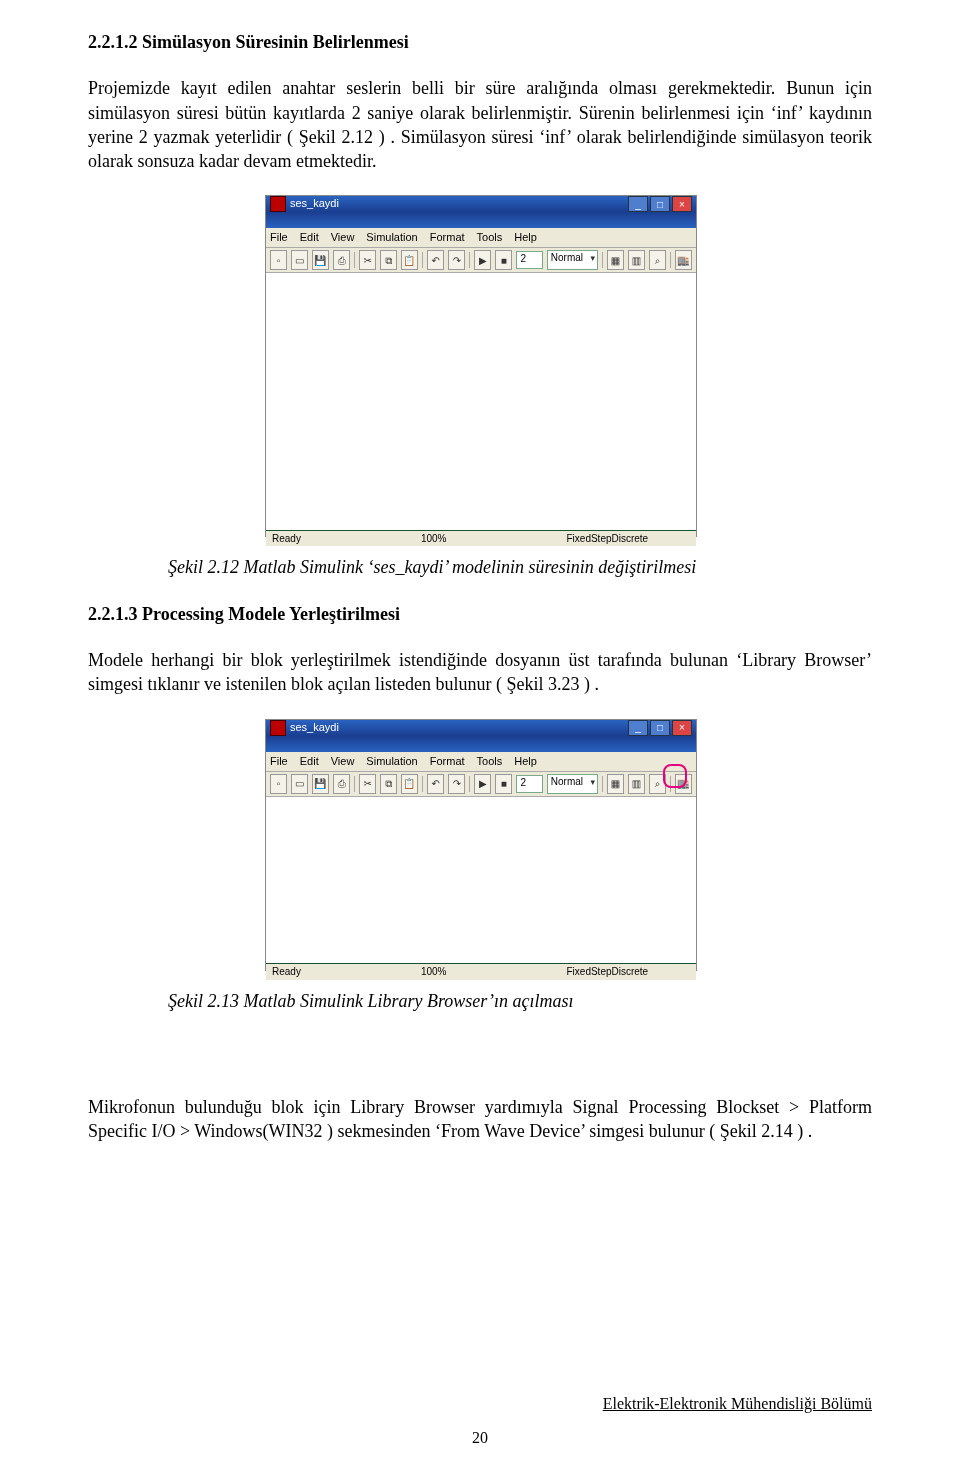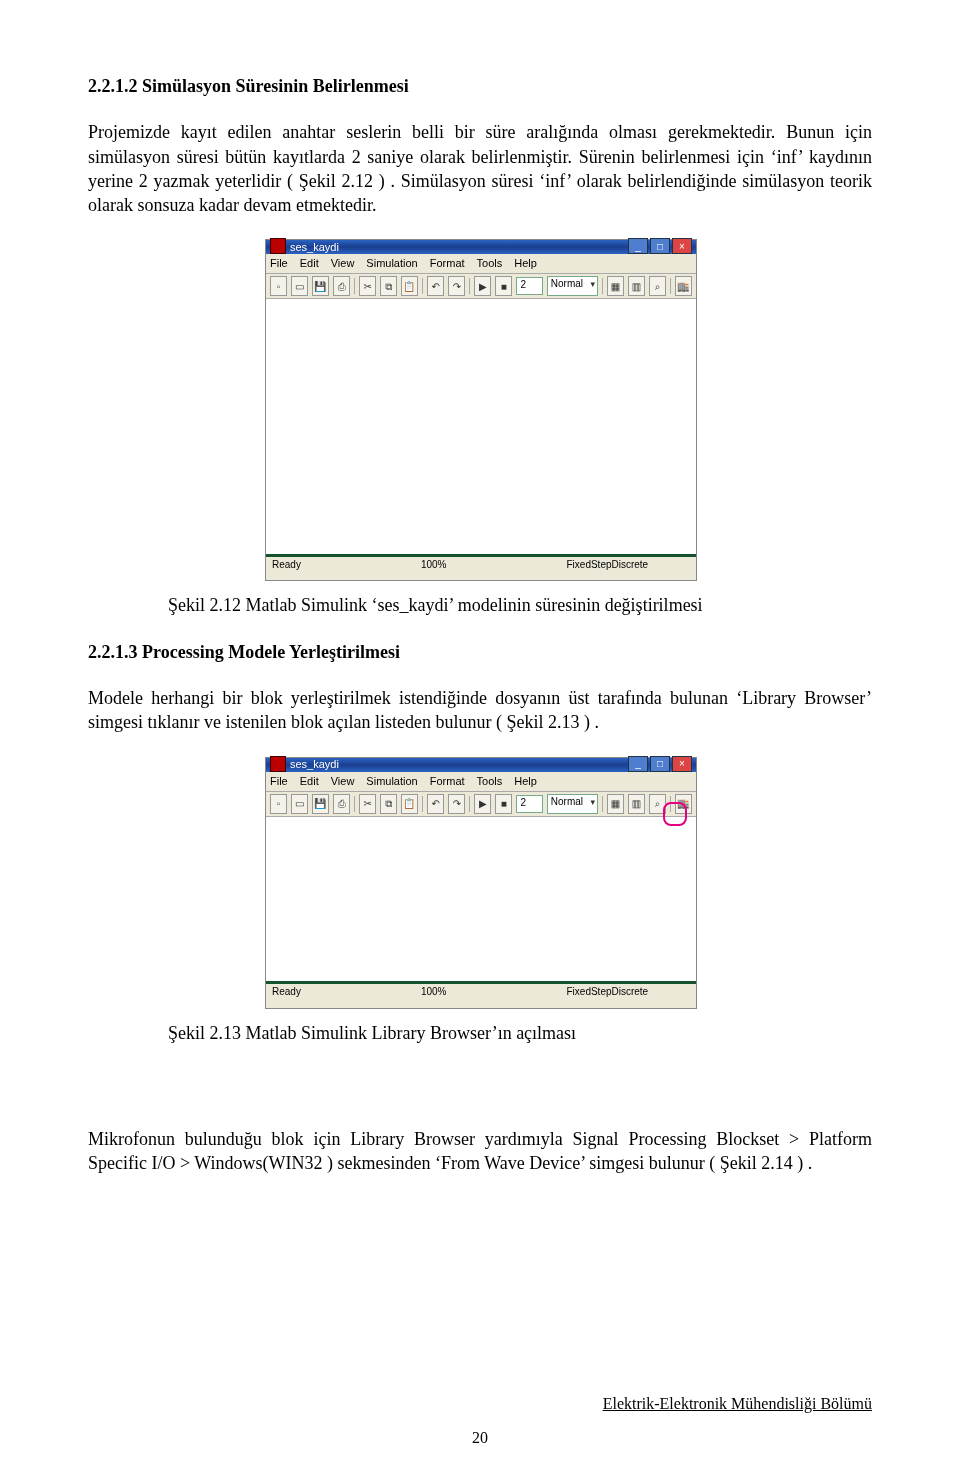--- a/index.html
+++ b/index.html
@@ -5,40 +5,40 @@
   body{
     margin:0;
     font-family:"Times New Roman",Times,serif;
     background:#ffffff;
     color:#000000;
     width:960px;
     font-size:18px;
     line-height:1.35;
   }
   .page{
-    padding:74px 88px 40px 88px;
+    padding:30px 88px 40px 88px;
     box-sizing:border-box;
     min-height:1471px;
     position:relative;
   }
   .sec-title{font-weight:bold;margin-bottom:22px;}
   .para{text-align:justify;margin-bottom:22px;}
-  .caption{text-align:left;margin:12px 0 22px 80px;}
+  .caption{text-align:left;margin:18px 0 22px 80px;font-style:italic;}
   .screenshot{
     display:block;
     margin:0 auto;
     border:1px solid #888;
     background:#ece9d8;
   }
   .screenshot.shot1{width:430px;height:340px;}
   .screenshot.shot2{width:430px;height:250px;}
   .titlebar{
-    height:14px;
+    height:32px;
     background:linear-gradient(#2a63c1,#1a3e90 50%,#2a63c1);
-    display:flex;align-items:flex-end;padding:0 4px;color:#fff;font-size:11px;font-family:Tahoma,Arial,sans-serif;
+    display:flex;align-items:flex-start;padding:0 4px;color:#fff;font-size:11px;font-family:Tahoma,Arial,sans-serif;
   }
   .titlebar .wicon{width:14px;height:14px;background:#b00;margin-right:4px;border:1px solid #400;}
   .titlebar .spacer{flex:1;}
   .winbtns{display:flex;gap:2px;}
   .winbtn{width:18px;height:14px;font-size:10px;display:flex;align-items:center;justify-content:center;background:#4f7ecf;border:1px solid #234;color:#fff;}
   .winbtn.close{background:#d44}
   .menubar{
     background:#ece9d8;font-family:Tahoma,Arial,sans-serif;font-size:11px;
     padding:2px 4px;border-bottom:1px solid #aaa;display:flex;gap:12px;
   }
@@ -48,21 +48,21 @@
   }
   .tbtn{width:18px;height:18px;border:1px solid #999;background:#f4f2e9;display:flex;align-items:center;justify-content:center;font-size:10px;color:#333;}
   .tsep{width:1px;height:16px;background:#aaa;}
   .tfield{height:16px;border:1px solid #7a8;font-size:10px;padding:0 3px;background:#fff;color:#000;}
   .tfield.sim{width:22px;}
   .tselect{height:18px;border:1px solid #7a8;font-size:10px;background:#fff;padding:0 14px 0 3px;position:relative;}
   .tselect::after{content:"▾";position:absolute;right:2px;top:1px;font-size:9px;color:#333;}
   .canvas{background:#ffffff;flex:1;}
   .shot-body{display:flex;flex-direction:column;height:calc(100% - 22px);}
   .statusbar{
-    background:#ece9d8;border-top:3px solid #14532d;font-family:Tahoma,Arial,sans-serif;font-size:10px;
+    background:#ece9d8;border-top:1px solid #14532d;font-family:Tahoma,Arial,sans-serif;font-size:10px;
     display:flex;gap:120px;padding:1px 6px;
   }
   .highlight-circle{
     border:2px solid #e4007e;border-radius:8px;position:absolute;
     width:20px;height:20px;right:8px;top:45px;pointer-events:none;
   }
   .shot-wrap{position:relative;margin:0 auto;width:430px;}
   .footer-right{position:absolute;right:88px;bottom:56px;text-decoration:underline;font-size:16px;}
   .pgnum{position:absolute;left:0;right:0;bottom:22px;text-align:center;font-size:16px;}
   .bigspace{height:60px;}
@@ -127,21 +127,21 @@
           <span>100%</span>
           <span>FixedStepDiscrete</span>
         </div>
       </div>
     </div>
   </div>
 
   <div class="caption">Şekil 2.12  Matlab Simulink ‘ses_kaydi’ modelinin süresinin değiştirilmesi</div>
 
   <div class="sec-title">2.2.1.3 Processing Modele Yerleştirilmesi</div>
-  <div class="para">Modele herhangi bir blok yerleştirilmek istendiğinde dosyanın üst tarafında bulunan ‘Library Browser’ simgesi tıklanır ve istenilen blok açılan listeden bulunur ( Şekil 2.13 ) .</div>
+  <div class="para">Modele herhangi bir blok yerleştirilmek istendiğinde dosyanın üst tarafında bulunan ‘Library Browser’ simgesi tıklanır ve istenilen blok açılan listeden bulunur ( Şekil 3.23 ) .</div>
 
   <div class="shot-wrap">
     <div class="screenshot shot2">
       <div class="titlebar">
         <div class="wicon"></div>
         <span>ses_kaydi</span>
         <div class="spacer"></div>
         <div class="winbtns">
           <div class="winbtn">_</div>
           <div class="winbtn">□</div>

